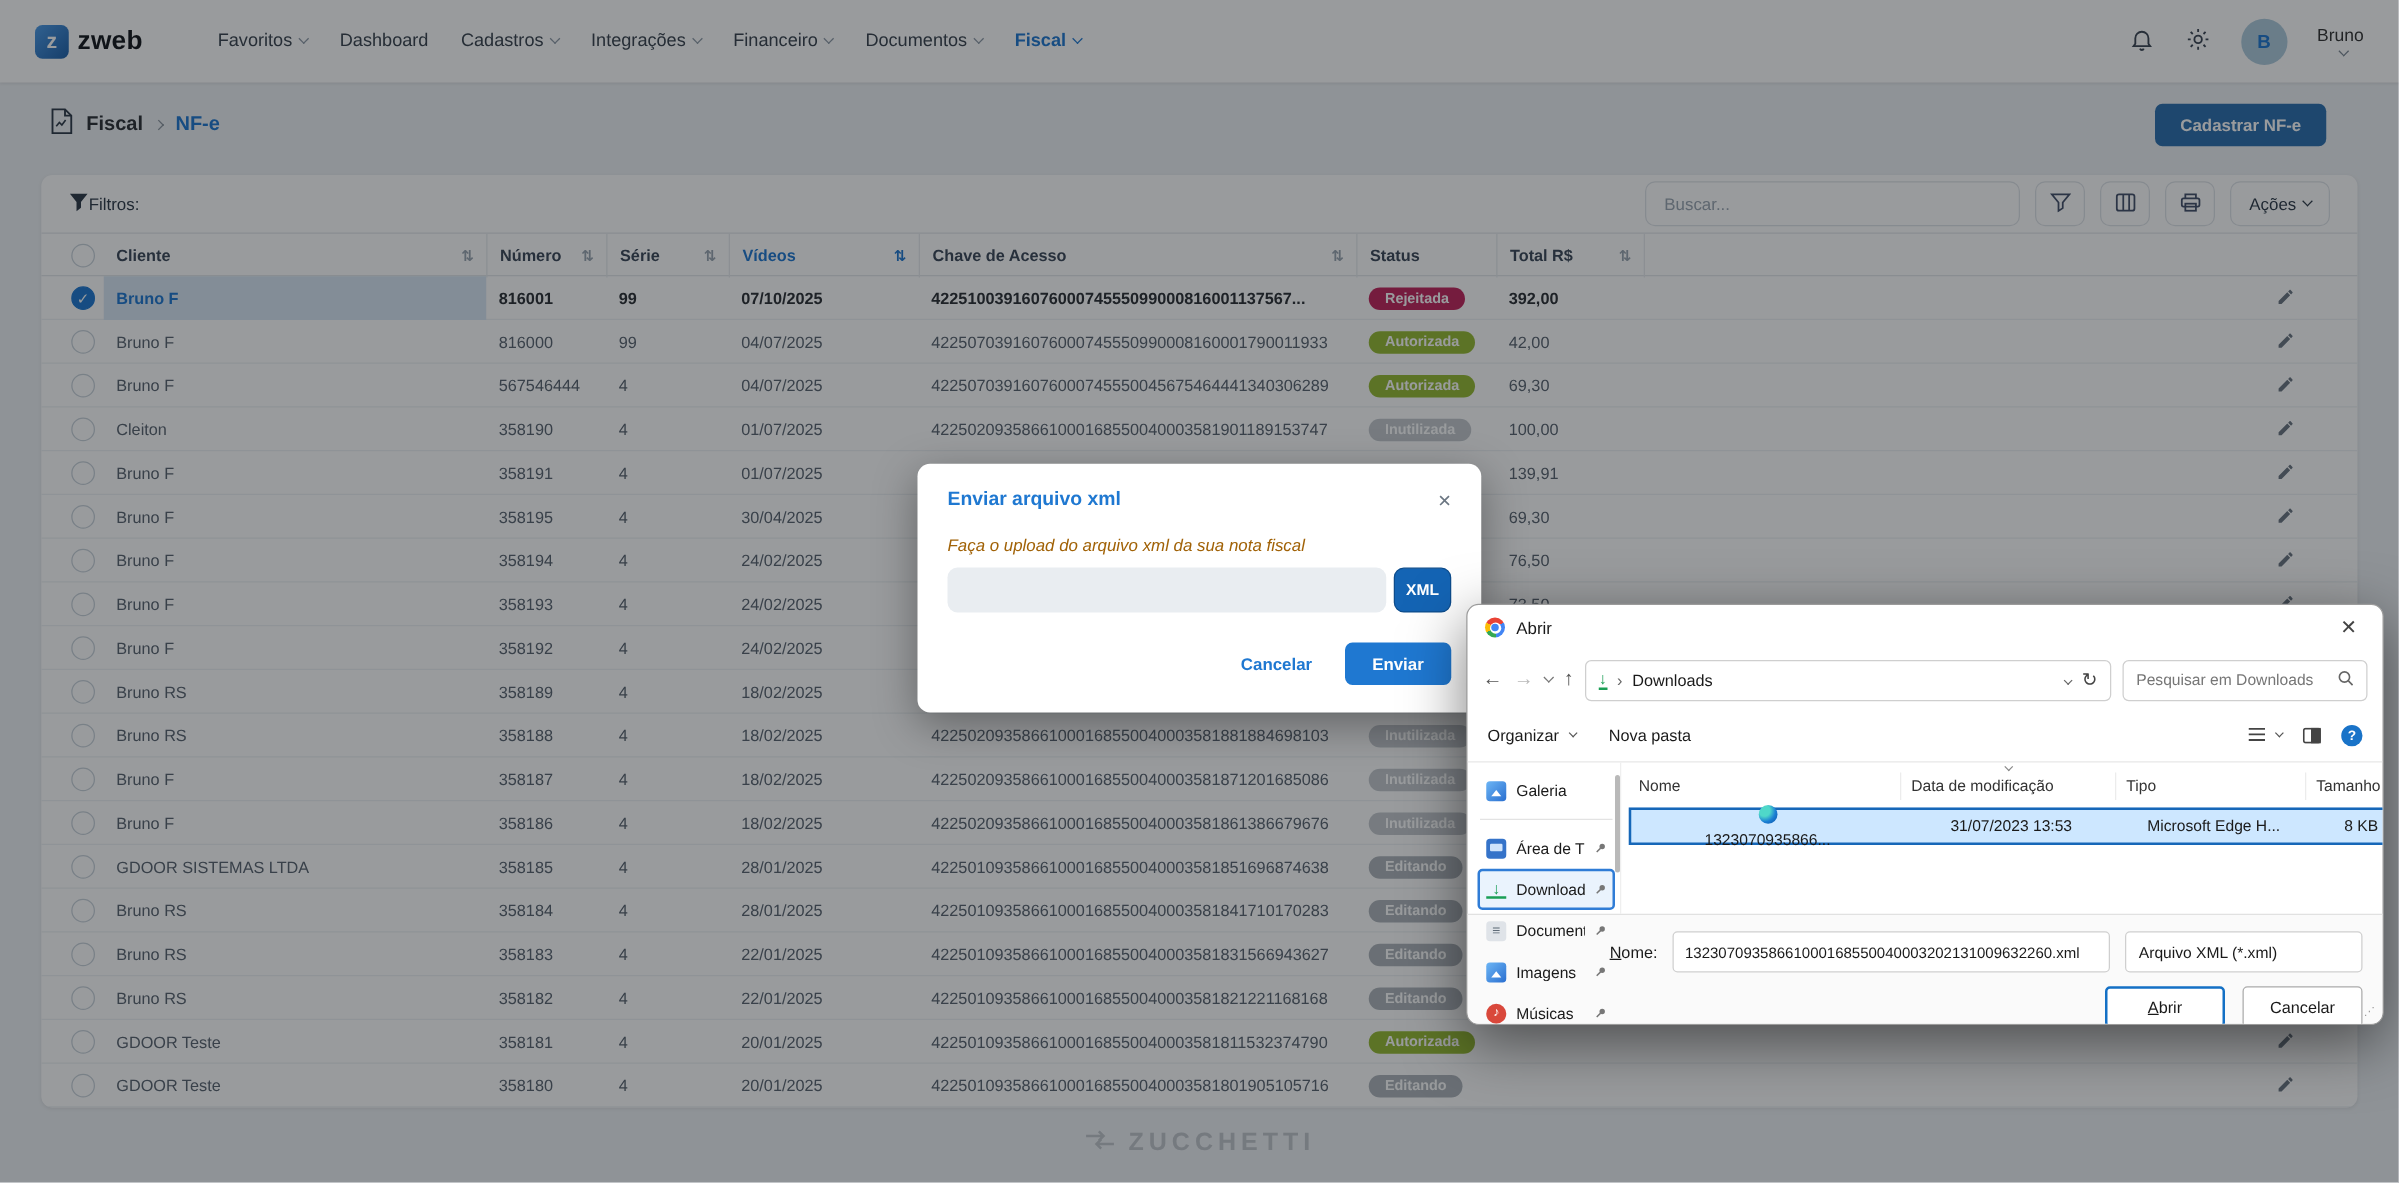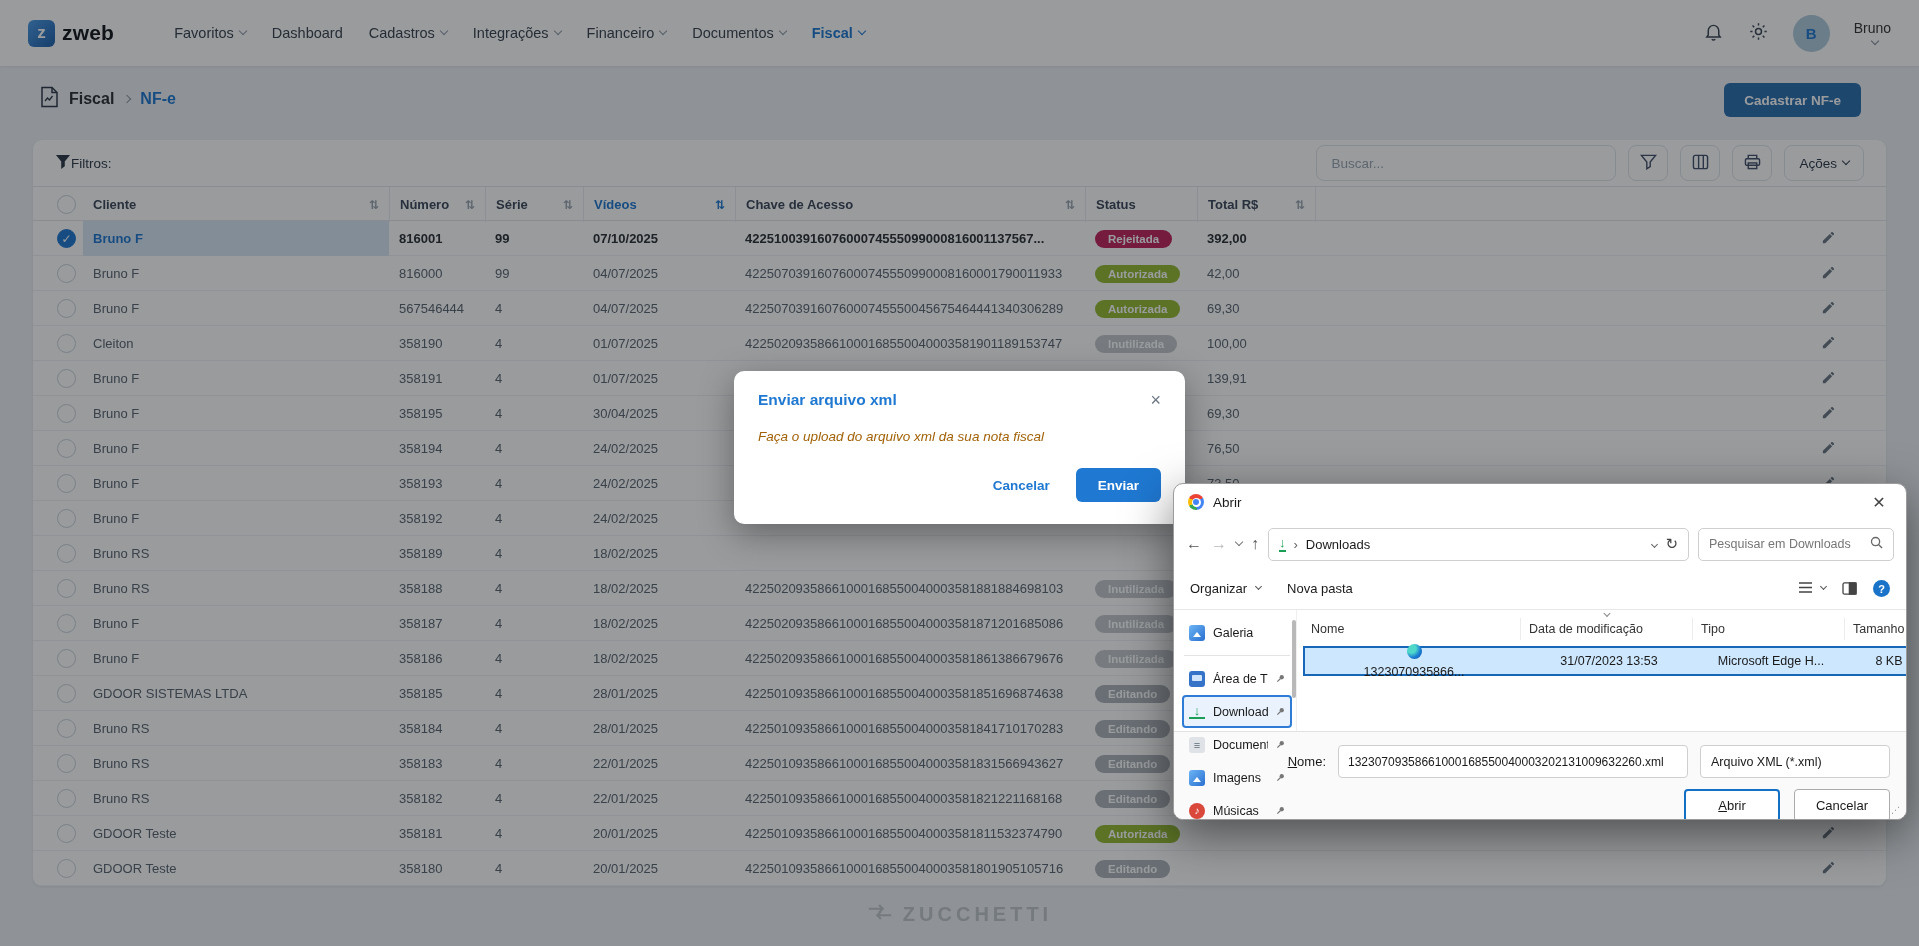--- a/index.html
+++ b/index.html
@@ -652,20 +652,24 @@
 </footer>
 
 <div class="dim"></div>
 
 <div class="modal">
   <div class="modal-head">
     <span class="modal-title">Enviar arquivo xml</span>
     <button class="modal-close">×</button>
   </div>
   <div class="modal-instruction">Faça o upload do arquivo xml da sua nota fiscal</div>
+  <div class="upload-row">
+    <input class="upload-input" value="" style="">
+    <button class="xml-btn">XML</button>
+  </div>
   <div class="modal-foot">
     <button class="link-btn">Cancelar</button>
     <button class="primary-btn">Enviar</button>
   </div>
 </div>
 
 <div class="fdlg">
   <div class="fdlg-title">
     <span class="chrome-icon">
         <i>

